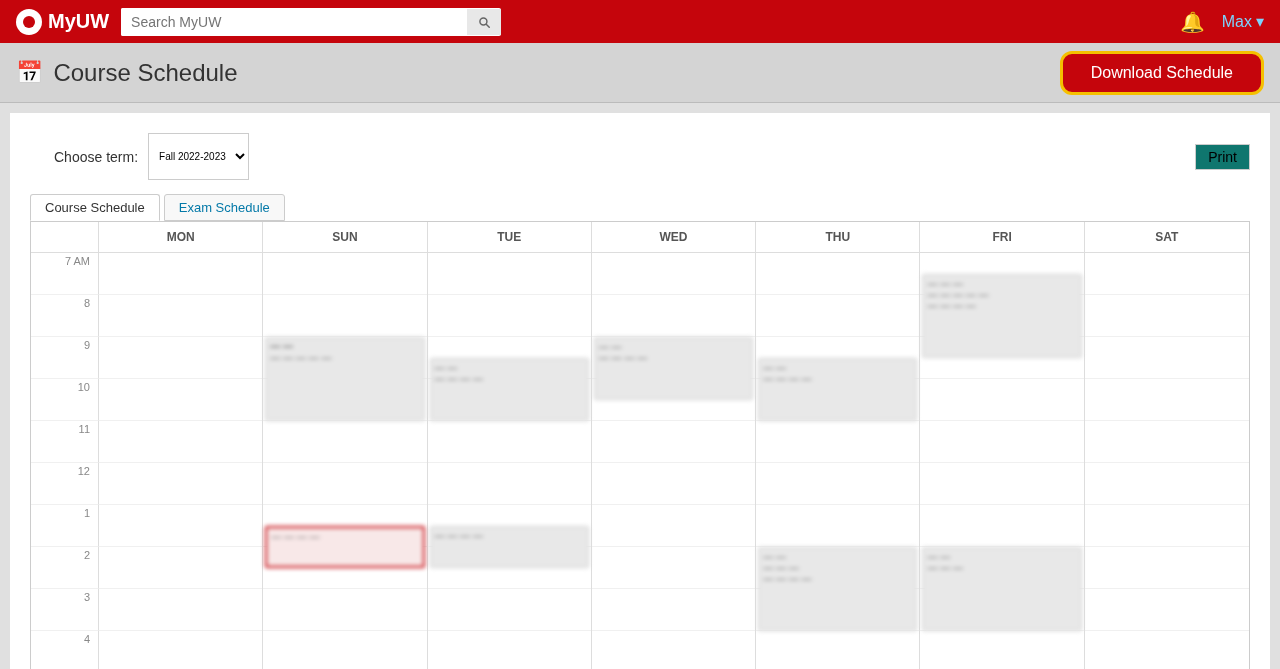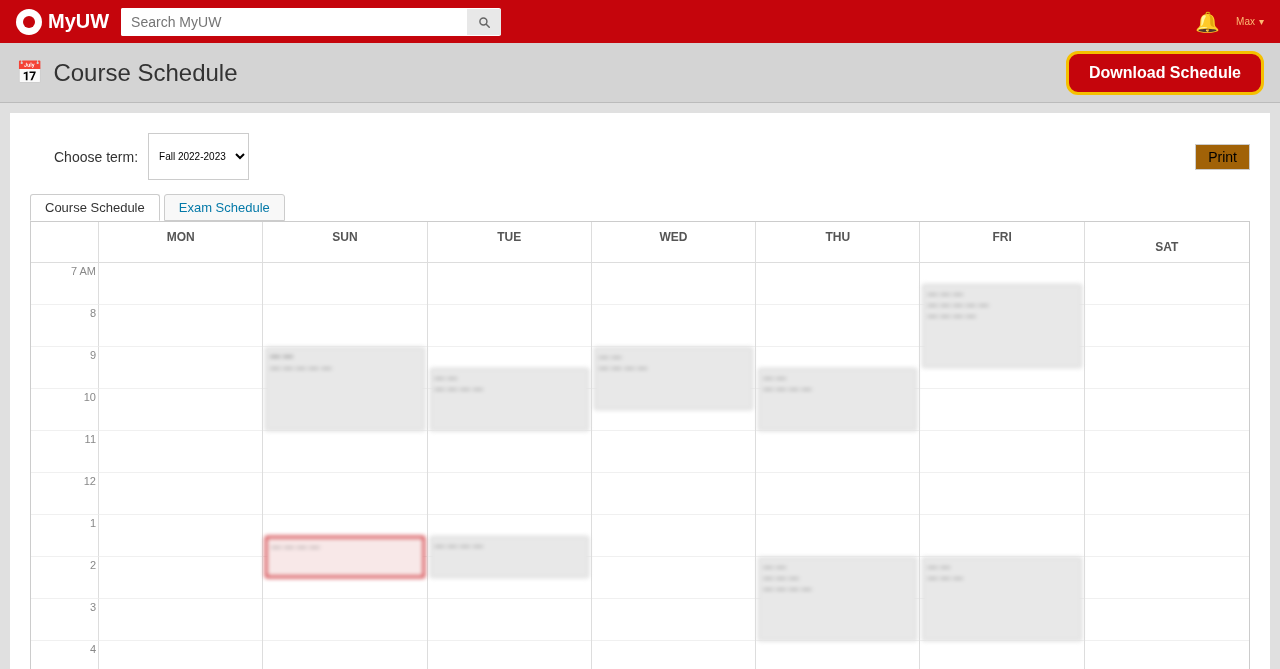--- a/index.html
+++ b/index.html
@@ -33,59 +33,59 @@
     .search-bar input {
       border: none; outline: none; padding: 6px 10px; font-size: 14px; width: 100%;
       color: #555;
     }
     .search-bar button {
       background: #e8e8e8; border: none; padding: 6px 10px; cursor: pointer;
       display: flex; align-items: center; justify-content: center;
     }
     .nav-right { display: flex; align-items: center; gap: 16px; }
     .bell-icon { color: white; font-size: 20px; cursor: pointer; }
-    .user-menu { color: #fdba74; font-size: 10px; cursor: pointer; display: flex; align-items: center; gap: 4px; }
+    .user-menu { color: #7dd3fc; font-size: 16px; cursor: pointer; display: flex; align-items: center; gap: 4px; }
 
     
     .page-header {
       background: #d4d4d4;
       height: 60px;
       display: flex; align-items: center; justify-content: space-between;
       padding: 0 16px;
       border-bottom: 1px solid #bbb;
     }
     .page-title { display: flex; align-items: center; gap: 10px; font-size: 24px; color: #333; }
     .calendar-icon { font-size: 22px; color: #555; }
     .download-btn {
       background: #c5050c;
       color: white;
       border: 3px solid #f5c000;
-      padding: 10px 20px;
+      padding: 10px 28px;
       font-size: 16px;
-      font-weight: bold;
+      font-weight: normal;
       cursor: pointer;
       border-radius: 12px;
     }
 
     
     .main-content {
       background: white;
       margin: 10px;
       padding: 20px;
       min-height: 565px;
     }
 
     .schedule-title { font-size: 24px; color: #333; margin-bottom: 14px; font-weight: normal; }
     .term-row { display: flex; align-items: center; gap: 10px; margin-bottom: 14px; font-size: 14px; color: #333; margin-left: 24px; }
     .term-select {
       border: 1px solid #ccc; padding: 16px 6px; font-size: 10px; background: white; cursor: pointer;
     }
     .print-btn {
       margin-left: auto; border: 1px solid #ccc; padding: 4px 12px; font-size: 14px;
-      background: #a16207; cursor: pointer;
+      background: #0f766e; cursor: pointer;
     }
 
     .tabs { display: flex; gap: 4px; margin-bottom: 0; }
     .tab-btn {
       padding: 5px 14px; font-size: 13px; cursor: pointer; border: 1px solid #ccc;
       background: #f0f0f0; color: #555; border-radius: 3px 3px 0 0;
     }
     .tab-btn.active { background: white; border-bottom: 1px solid white; color: #333; font-weight: normal; }
     .tab-btn.exam { color: #0479a8; border-color: #ccc; background: #f8f8f8; }
 
@@ -97,34 +97,34 @@
     .cal-header {
       display: grid;
       grid-template-columns: 68px 1fr 1fr 1fr 1fr 1fr 1fr 1fr;
       background: white;
       border-bottom: 1px solid #ddd;
     }
     .cal-header-cell {
       text-align: center; padding: 8px 4px; font-size: 12px; font-weight: bold;
       color: #555; border-right: 1px solid #ddd;
     }
-    .cal-header-cell:last-child { border-right: none; margin-top: 10px; }
+    .cal-header-cell:last-child { border-right: none; }
     .cal-header-cell.empty { border-right: 1px solid #ddd; }
 
     .cal-body {
       display: grid;
       grid-template-columns: 68px 1fr 1fr 1fr 1fr 1fr 1fr 1fr;
       position: relative;
     }
     .time-col {
       display: flex; flex-direction: column;
     }
     .time-slot {
       height: 42px; display: flex; align-items: flex-start; justify-content: flex-end;
-      padding-right: 2px; padding-top: 2px; font-size: 11px; color: #888;
+      padding-right: 8px; padding-top: 2px; font-size: 11px; color: #888;
       border-right: 1px solid #ddd; border-bottom: 1px solid #f0f0f0; text-align: center;
     }
     .day-col {
       position: relative; border-right: 1px solid #ddd; min-height: 380px;
     }
     .day-col:last-child { border-right: none; }
     .grid-line {
       height: 42px; border-bottom: 1px solid #f0f0f0;
     }
 

